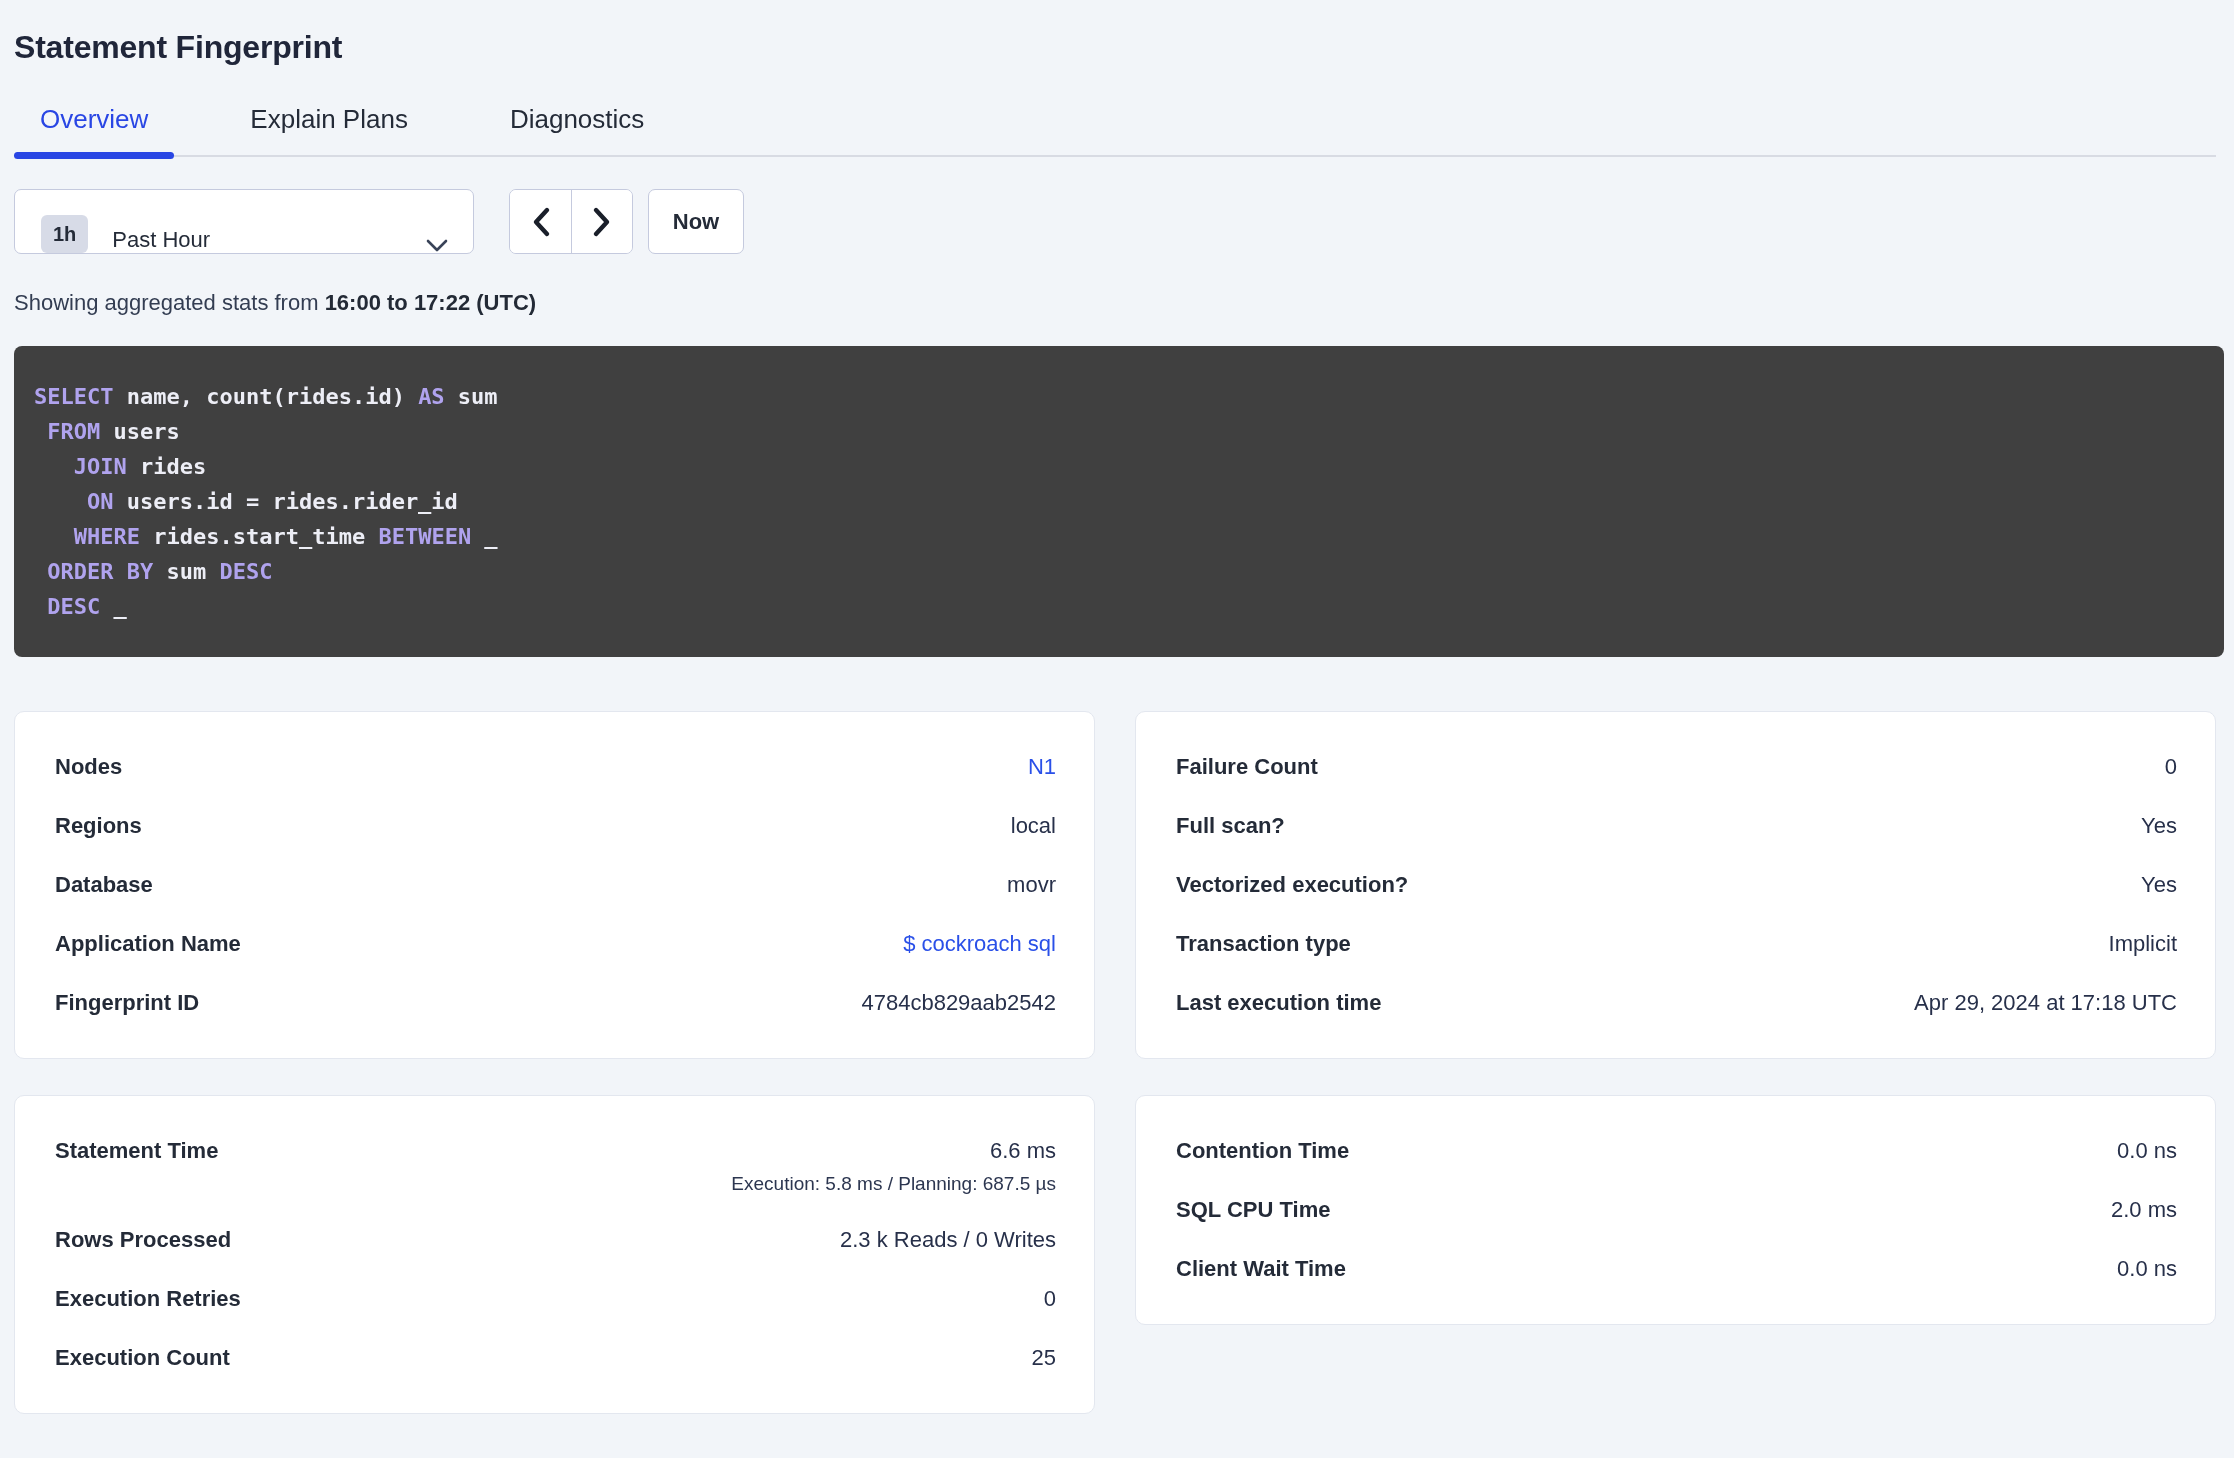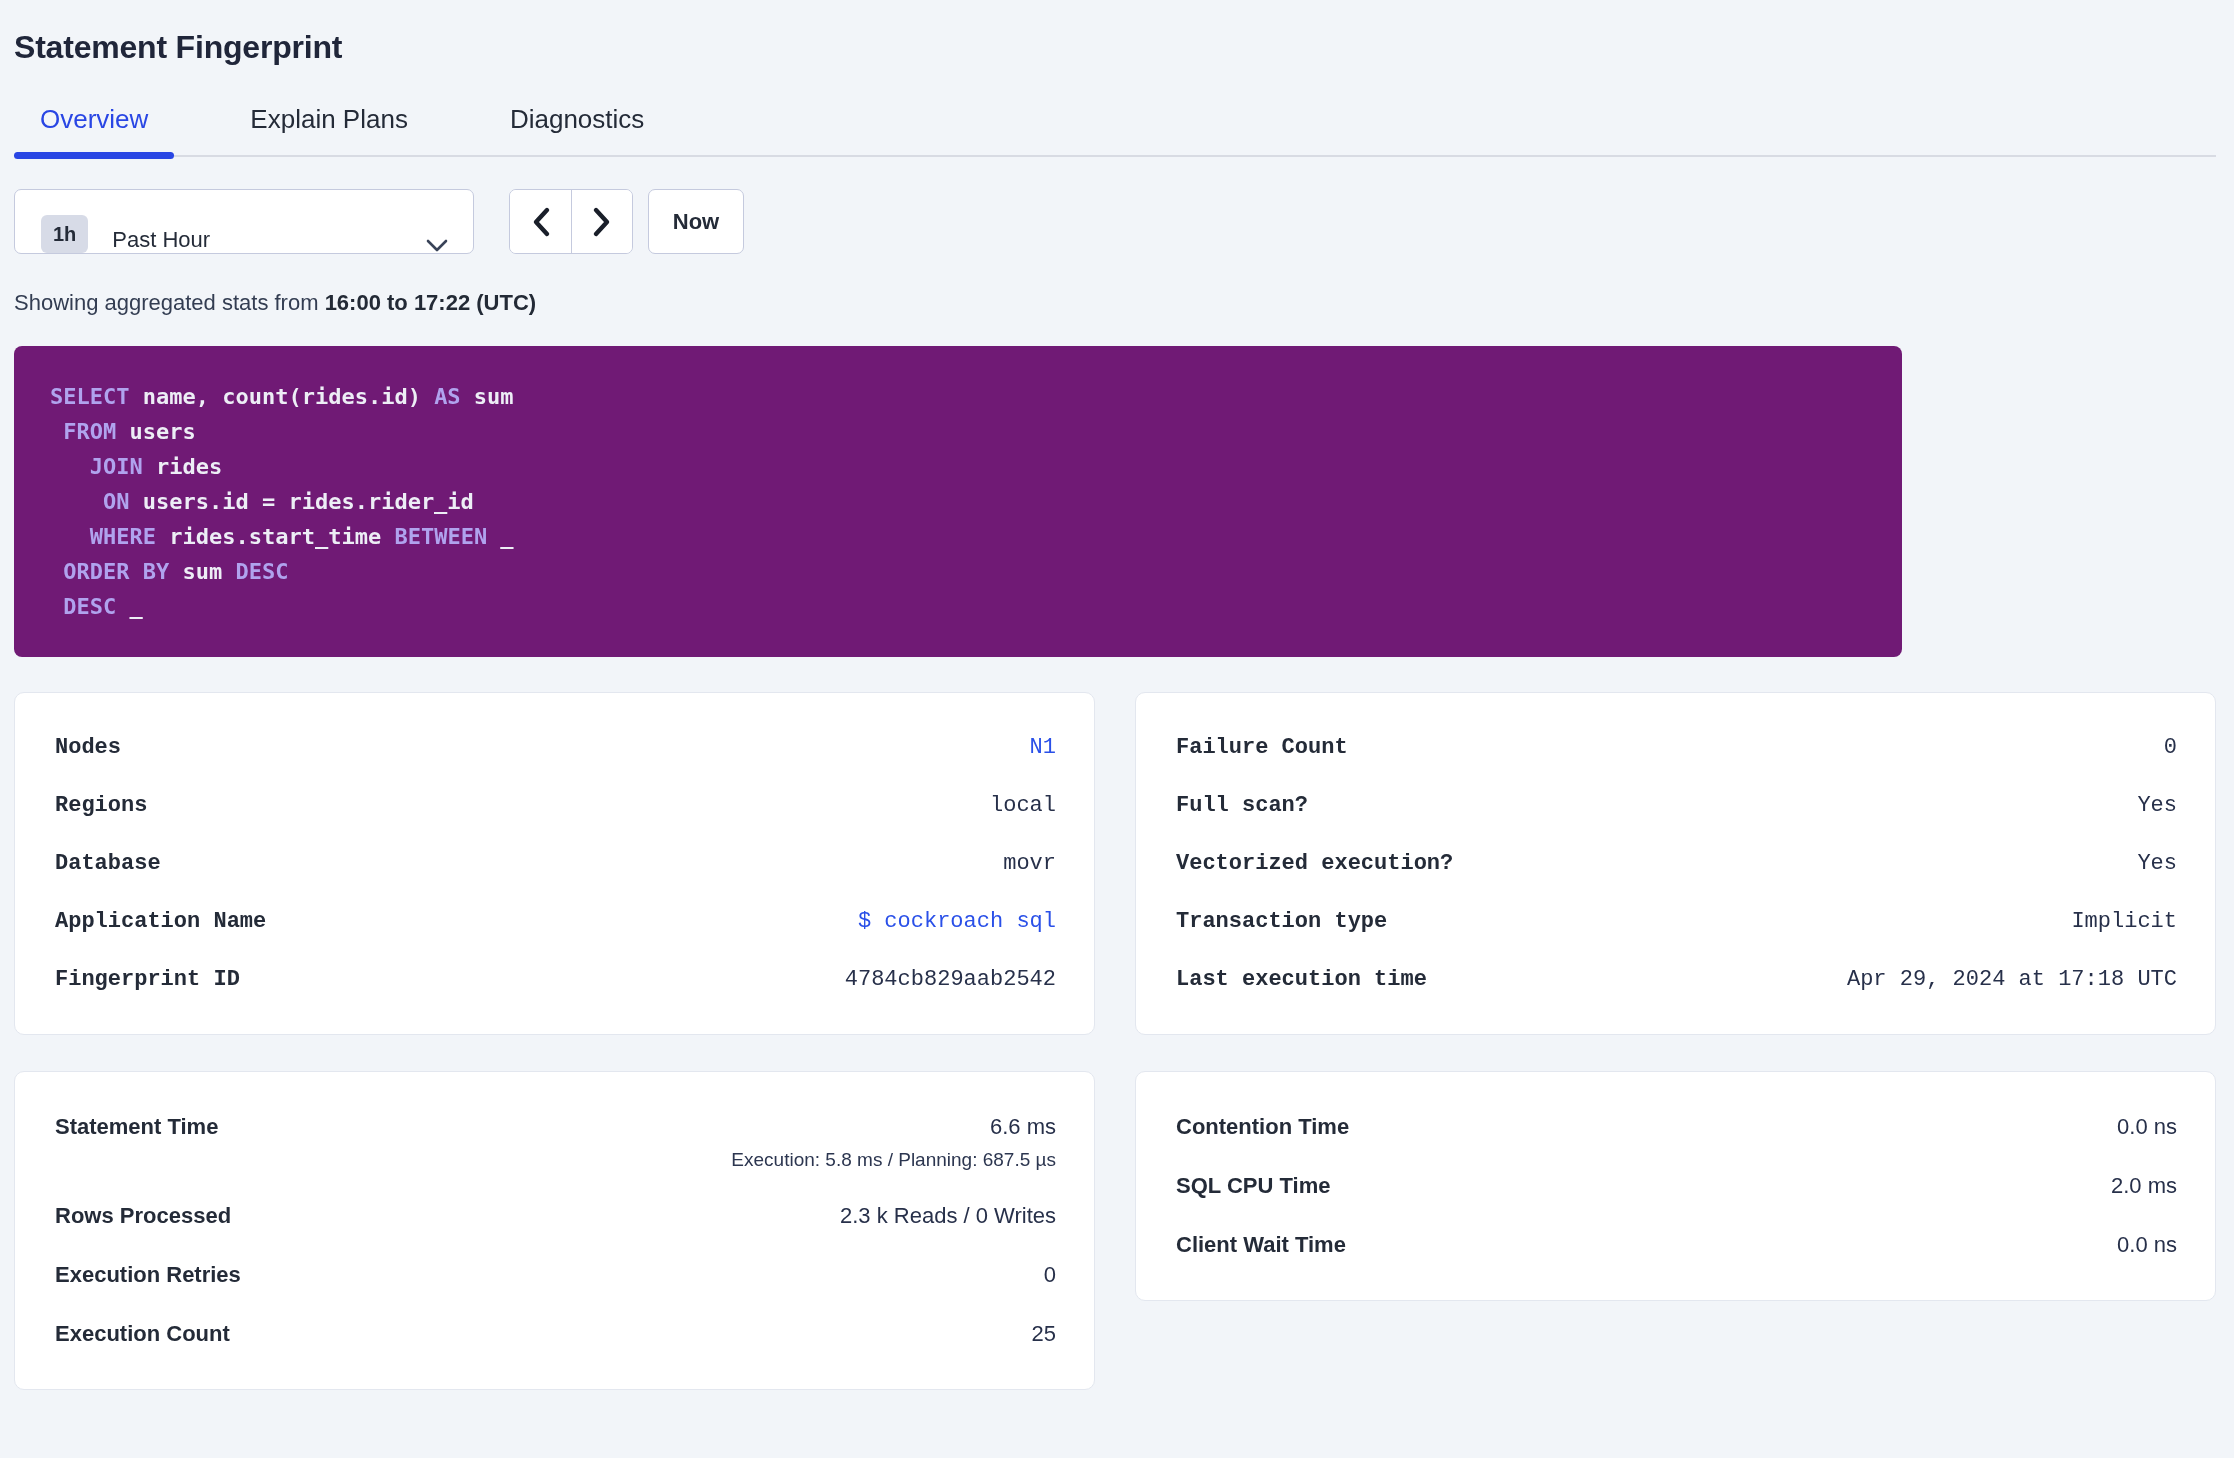--- a/index.html
+++ b/index.html
@@ -116,42 +116,42 @@
     margin-top: 36px;
     font-size: 22px;
     color: #333d52;
     line-height: 26px;
   }
   .stats-line strong { color: #232a36; font-weight: 700; }
 
   
   .sql-box {
     margin-top: 30px;
-    width: 1888px;
-    background: #701a75;
+    width: 2210px;
+    background: #404040;
     border-radius: 8px;
-    padding: 33px 36px;
+    padding: 33px 20px;
     font-family: "DejaVu Sans Mono", monospace;
     font-size: 22px;
     font-weight: 700;
     line-height: 35px;
     color: #edeef6;
   }
   .sql-line { white-space: pre; }
   .kw { color: #b0a3ee; }
 
   
   .grid {
     display: grid;
     grid-template-columns: 1fr 1fr;
     gap: 40px;
     width: 2202px;
     align-items: start;
   }
-  .grid-1 { margin-top: 35px; font-family: Liberation Mono, monospace; }
+  .grid-1 { margin-top: 54px; }
   .grid-2 { margin-top: 36px; }
   .card {
     background: #fff;
     border: 1px solid #e3e7ef;
     border-radius: 10px;
     padding: 42px 38px 40px 40px;
   }
   .crow {
     display: flex;
     justify-content: space-between;

